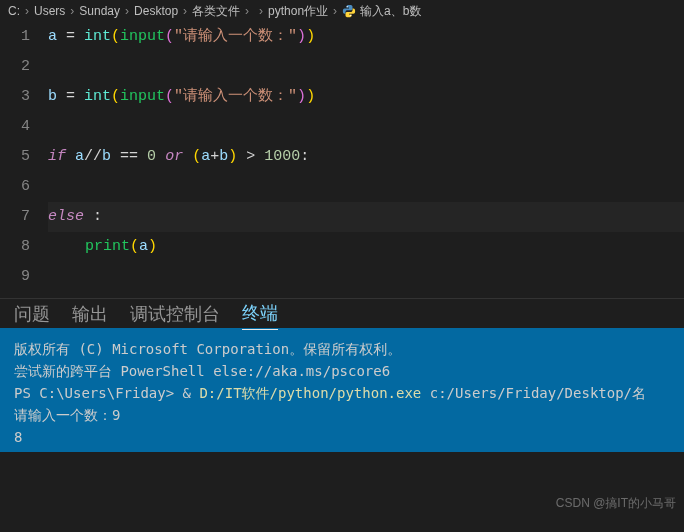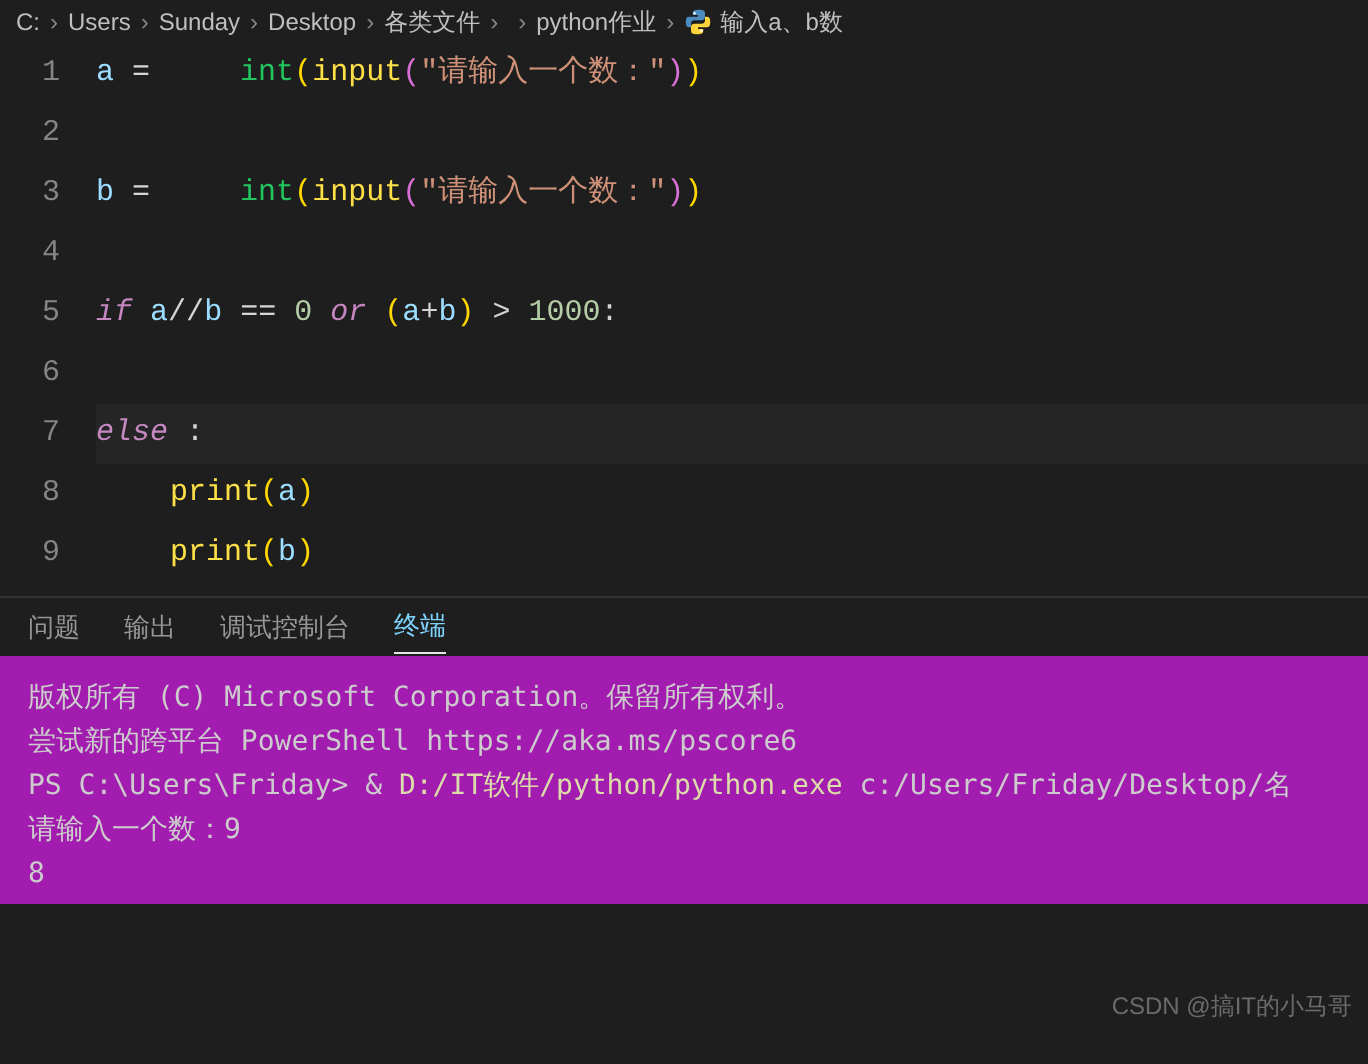--- a/index.html
+++ b/index.html
@@ -44,22 +44,22 @@
   }
   .gutter .ln, .code .line {
     height: 30px;
     line-height: 30px;
     font-size: 15px;
   }
   .code { flex: 1; position: relative; }
   .code .line { white-space: pre; }
   .tok-var { color: #9cdcfe; }
   .tok-op { color: #d4d4d4; }
-  .tok-fn { color: #22c55e; margin-left: 36px; }
-  .tok-builtin { color: #fde047; }
+  .tok-fn { color: #5eead4; }
+  .tok-builtin { color: #22c55e; }
   .tok-str { color: #ce9178; }
   .tok-yellow { color: #ffd700; }
   .tok-pink { color: #da70d6; }
   .tok-num { color: #b5cea8; }
   .tok-kw { color: #c586c0; font-style: italic; }
   .indent-guide {
     display:inline-block;
     border-left: 1px solid #404040;
     width: 0;
   }
@@ -68,33 +68,33 @@
     left: 0; right: 0;
     height: 30px;
     background: rgba(255,255,255,0.03);
   }
   .panel-tabs {
     display: flex;
     gap: 22px;
     padding: 0 14px;
     height: 30px;
     align-items: center;
-    font-size: 13px;
+    font-size: 18px;
     font-family: "Segoe UI","Microsoft YaHei",sans-serif;
     color: #969696;
     border-top: 1px solid #333;
     background: #1e1e1e;
   }
   .panel-tabs .tab { cursor: pointer; padding: 4px 0; }
   .panel-tabs .tab.active {
     color: #7dd3fc;
     border-bottom: 1px solid #e7e7e7;
   }
   .terminal {
-    background: #a21caf;
+    background: #0369a1;
     color: #cccccc;
     padding: 10px 14px 4px 14px;
     font-size: 14px;
     line-height: 22px;
     font-family: Consolas,"Microsoft YaHei", monospace;
     overflow: hidden;
   }
   .terminal .t-line { white-space: pre; }
   .t-yellow { color: #dcdcaa; }
   .cursor {
@@ -153,34 +153,33 @@
   <div class="code">
       <div class="line"><span class="tok-var">a</span><span class="tok-op"> = </span><span class="tok-fn">int</span><span class="tok-yellow">(</span><span class="tok-builtin">input</span><span class="tok-pink">(</span><span class="tok-str">"请输入一个数："</span><span class="tok-pink">)</span><span class="tok-yellow">)</span></div>
       <div class="line"></div>
       <div class="line"><span class="tok-var">b</span><span class="tok-op"> = </span><span class="tok-fn">int</span><span class="tok-yellow">(</span><span class="tok-builtin">input</span><span class="tok-pink">(</span><span class="tok-str">"请输入一个数："</span><span class="tok-pink">)</span><span class="tok-yellow">)</span></div>
       <div class="line"></div>
       <div class="line"><span class="tok-kw">if</span><span class="tok-op"> </span><span class="tok-var">a</span><span class="tok-op">//</span><span class="tok-var">b</span><span class="tok-op"> == </span><span class="tok-num">0</span><span class="tok-op"> </span><span class="tok-kw">or</span><span class="tok-op"> </span><span class="tok-yellow">(</span><span class="tok-var">a</span><span class="tok-op">+</span><span class="tok-var">b</span><span class="tok-yellow">)</span><span class="tok-op"> &gt; </span><span class="tok-num">1000</span><span class="tok-op">:</span></div>
       <div class="line"><span class="indent-guide"></span><span class="tok-op">    </span></div>
       <div class="hl-line" style="top: 180px;"></div>
       <div class="line"><span class="tok-kw">else</span><span class="tok-op"> :</span></div>
       <div class="line"><span class="indent-guide"></span><span class="tok-op">    </span><span class="tok-builtin">print</span><span class="tok-yellow">(</span><span class="tok-var">a</span><span class="tok-yellow">)</span></div>
-      <div class="line"><span class="indent-guide"></span><span class="tok-op">    </span><span class="tok-builtin">print</span><span class="tok-yellow">(</span><span class="tok-var">b</span><span class="tok-yellow">)</span></div>
     </div>
 </div>
 
 <div class="panel-tabs">
     <div class="tab">问题</div>
     <div class="tab">输出</div>
     <div class="tab">调试控制台</div>
     <div class="tab active">终端</div>
   </div>
 
 <div class="terminal">
     <div class="t-line"><span>版权所有 (C) Microsoft Corporation。保留所有权利。</span></div>
     <div class="t-line"><span></span></div>
-    <div class="t-line"><span>尝试新的跨平台 PowerShell https://aka.ms/pscore6</span></div>
+    <div class="t-line"><span>尝试新的跨平台 PowerShell else://aka.ms/pscore6</span></div>
     <div class="t-line"><span></span></div>
     <div class="t-line"><span>PS C:\Users\Friday&gt; &amp; </span><span class="t-yellow">D:/IT软件/python/python.exe</span><span> c:/Users/Friday/Desktop/名</span></div>
     <div class="t-line"><span>请输入一个数：9</span></div>
     <div class="t-line"><span>8</span></div>
   </div>
 
 <div class="watermark">CSDN @搞IT的小马哥</div>
 
 </body></html>

